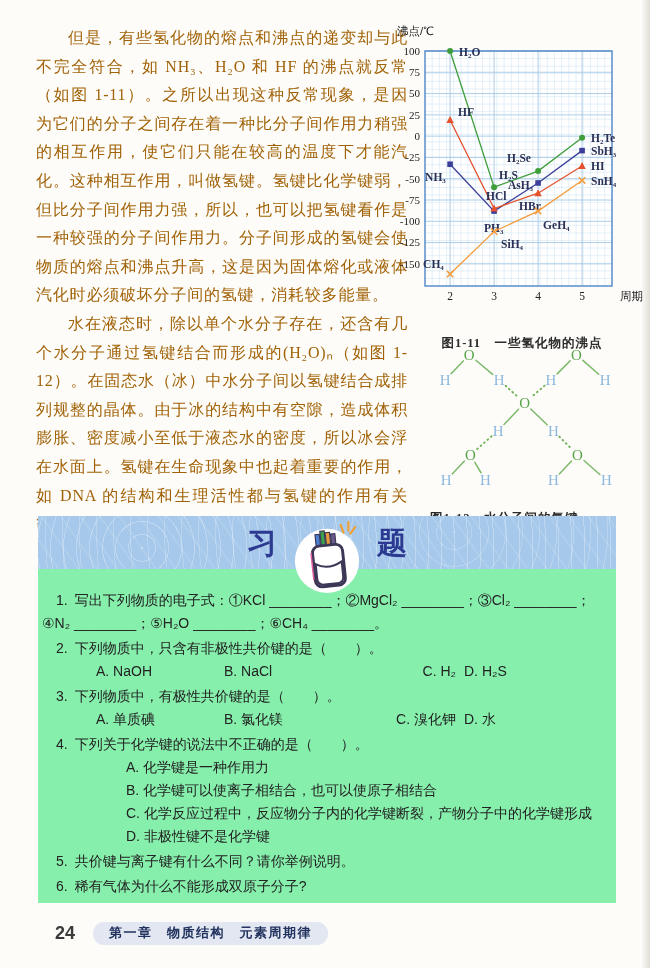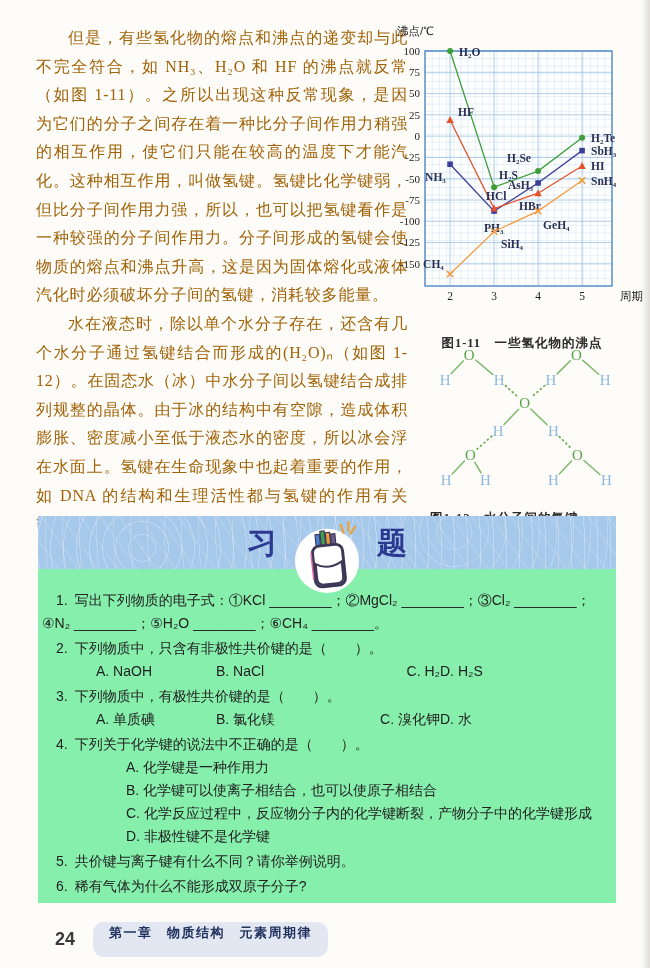--- a/index.html
+++ b/index.html
@@ -32,31 +32,31 @@
       repeating-linear-gradient(55deg, rgba(255,255,255,0.10) 0 2px, transparent 2px 16px);}
   .ex-banner-inner{height:100%;display:flex;align-items:center;justify-content:center;gap:14px;overflow:visible;}
   .ex-title-char{font-weight:bold;font-size:30px;color:#2b3990;line-height:1;
     font-family:"Liberation Sans",sans-serif;}
   .ex-icon{align-self:flex-start;margin-top:2px;position:relative;z-index:3;}
   .ex-panel{position:absolute;left:0;right:0;top:53px;bottom:0;background:#86efac;
     padding:20px 6px 0 4px;font-size:14px;color:#222;line-height:23px;}
   .q-block{margin-bottom:2px;}
   .q-num{margin-left:14px;margin-right:7px;}
   .q-cont{margin-left:0;}
-  .q-opts-row{display:flex;margin-left:54px;}
+  .q-opts-row{display:flex;margin-left:54px;gap:8px;}
   .q-opts-row .q-opt{flex:0 0 120px;}
   .q-opts-row .q-opt:nth-child(2){flex:0 0 114px;}
   .q-opts-row .q-opt:nth-child(3){flex:0 0 110px;text-align:right;}
   .q-opts-row .q-opt:last-child{flex:1 1 auto;}
   .q-opts-col .q-opt{margin-left:84px;}
 
   
   .footer{position:absolute;left:55px;top:922px;display:flex;align-items:center;gap:18px;}
   .page-num{font-weight:bold;font-size:18px;color:#3a3a3a;}
-  .chapter-pill{background:#e2e7f2;border-radius:11px;padding:2px 16px 15px;
+  .chapter-pill{background:#e2e7f2;border-radius:11px;padding:2px 16px 3px;
     font-size:13px;font-weight:bold;color:#21325e;letter-spacing:1.5px;}
 </style>
 </head>
 <body>
 
 <div class="page">
 
   <div class="main-text">
     <p>但是，有些氢化物的熔点和沸点的递变却与此不完全符合，如 NH₃、H₂O 和 HF 的沸点就反常（如图 1-11）。之所以出现这种反常现象，是因为它们的分子之间存在着一种比分子间作用力稍强的相互作用，使它们只能在较高的温度下才能汽化。这种相互作用，叫做氢键。氢键比化学键弱，但比分子间作用力强，所以，也可以把氢键看作是一种较强的分子间作用力。分子间形成的氢键会使物质的熔点和沸点升高，这是因为固体熔化或液体汽化时必须破坏分子间的氢键，消耗较多能量。</p>
     <p>水在液态时，除以单个水分子存在，还含有几个水分子通过氢键结合而形成的(H₂O)ₙ（如图 1-12）。在固态水（冰）中水分子间以氢键结合成排列规整的晶体。由于冰的结构中有空隙，造成体积膨胀、密度减小至低于液态水的密度，所以冰会浮在水面上。氢键在生命现象中也起着重要的作用，如 DNA 的结构和生理活性都与氢键的作用有关等。</p>

